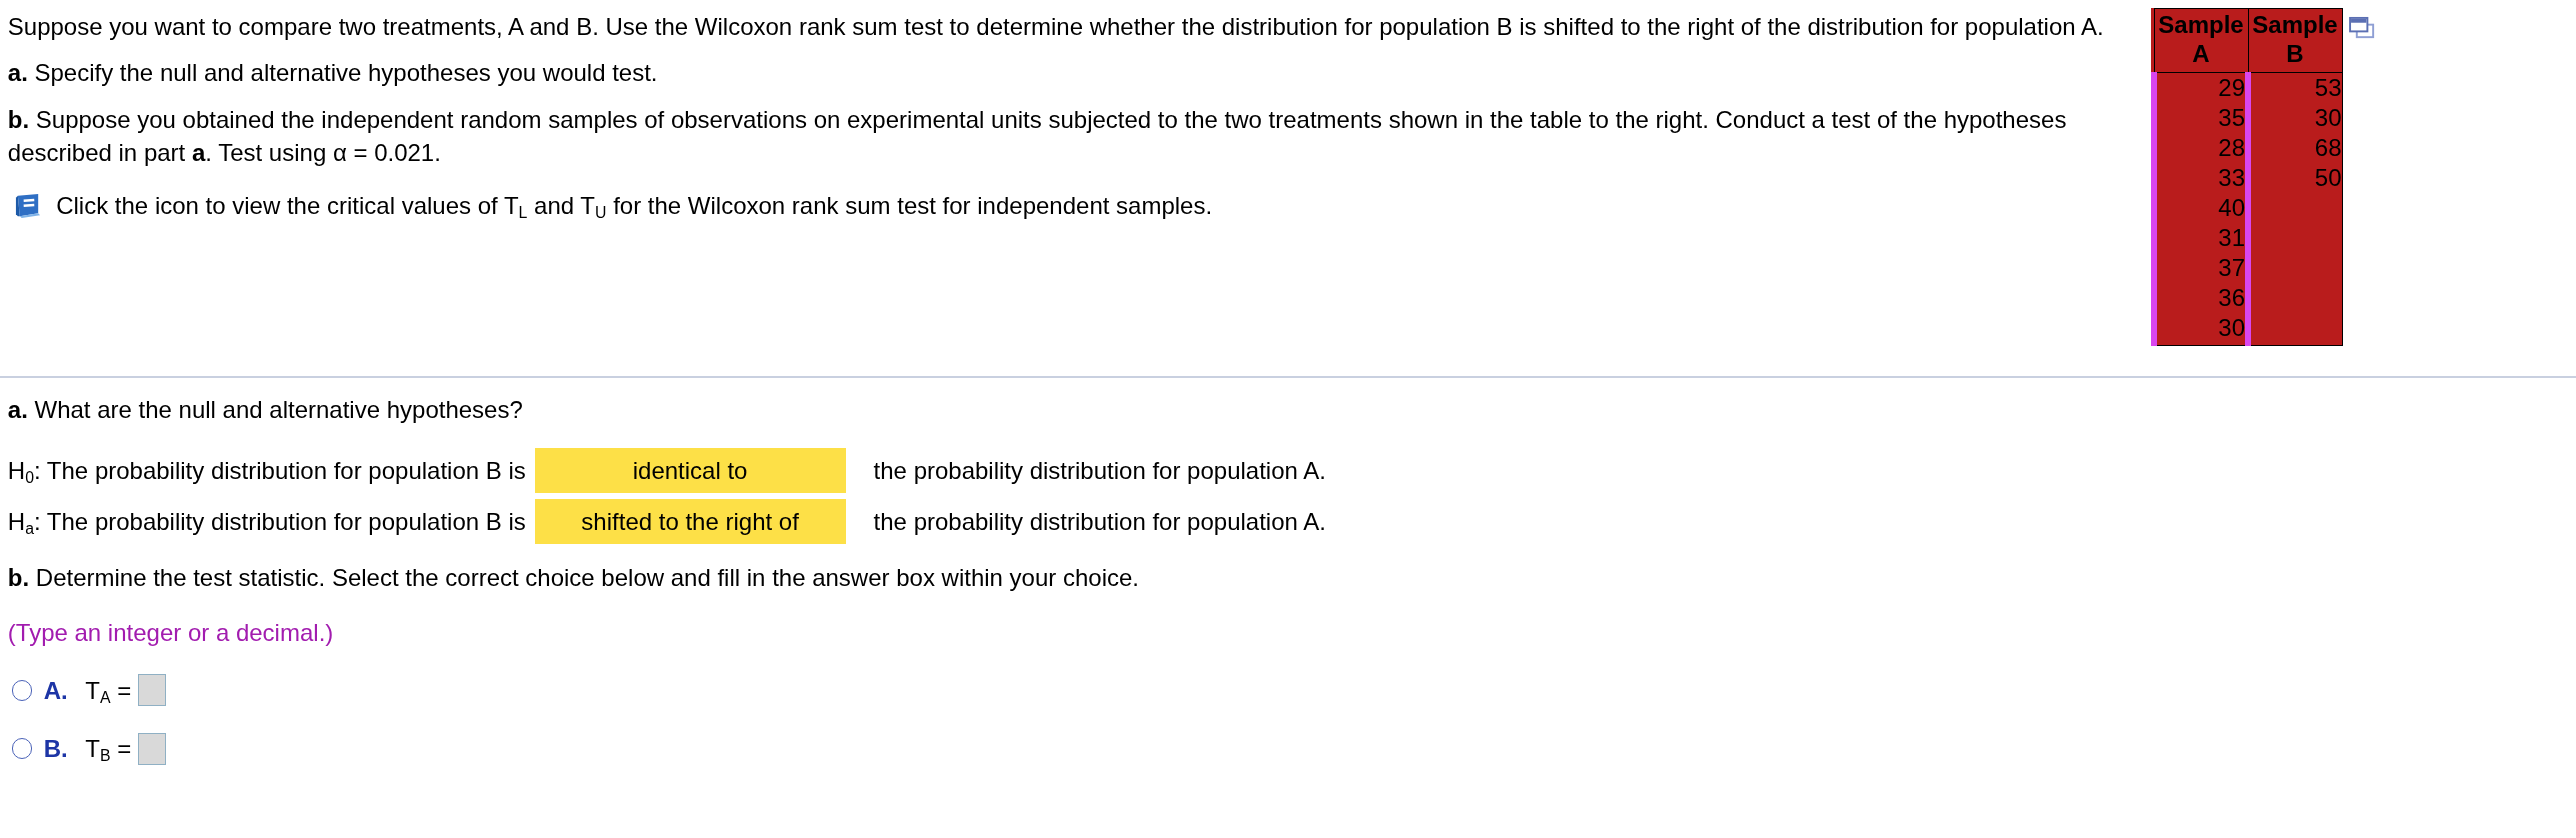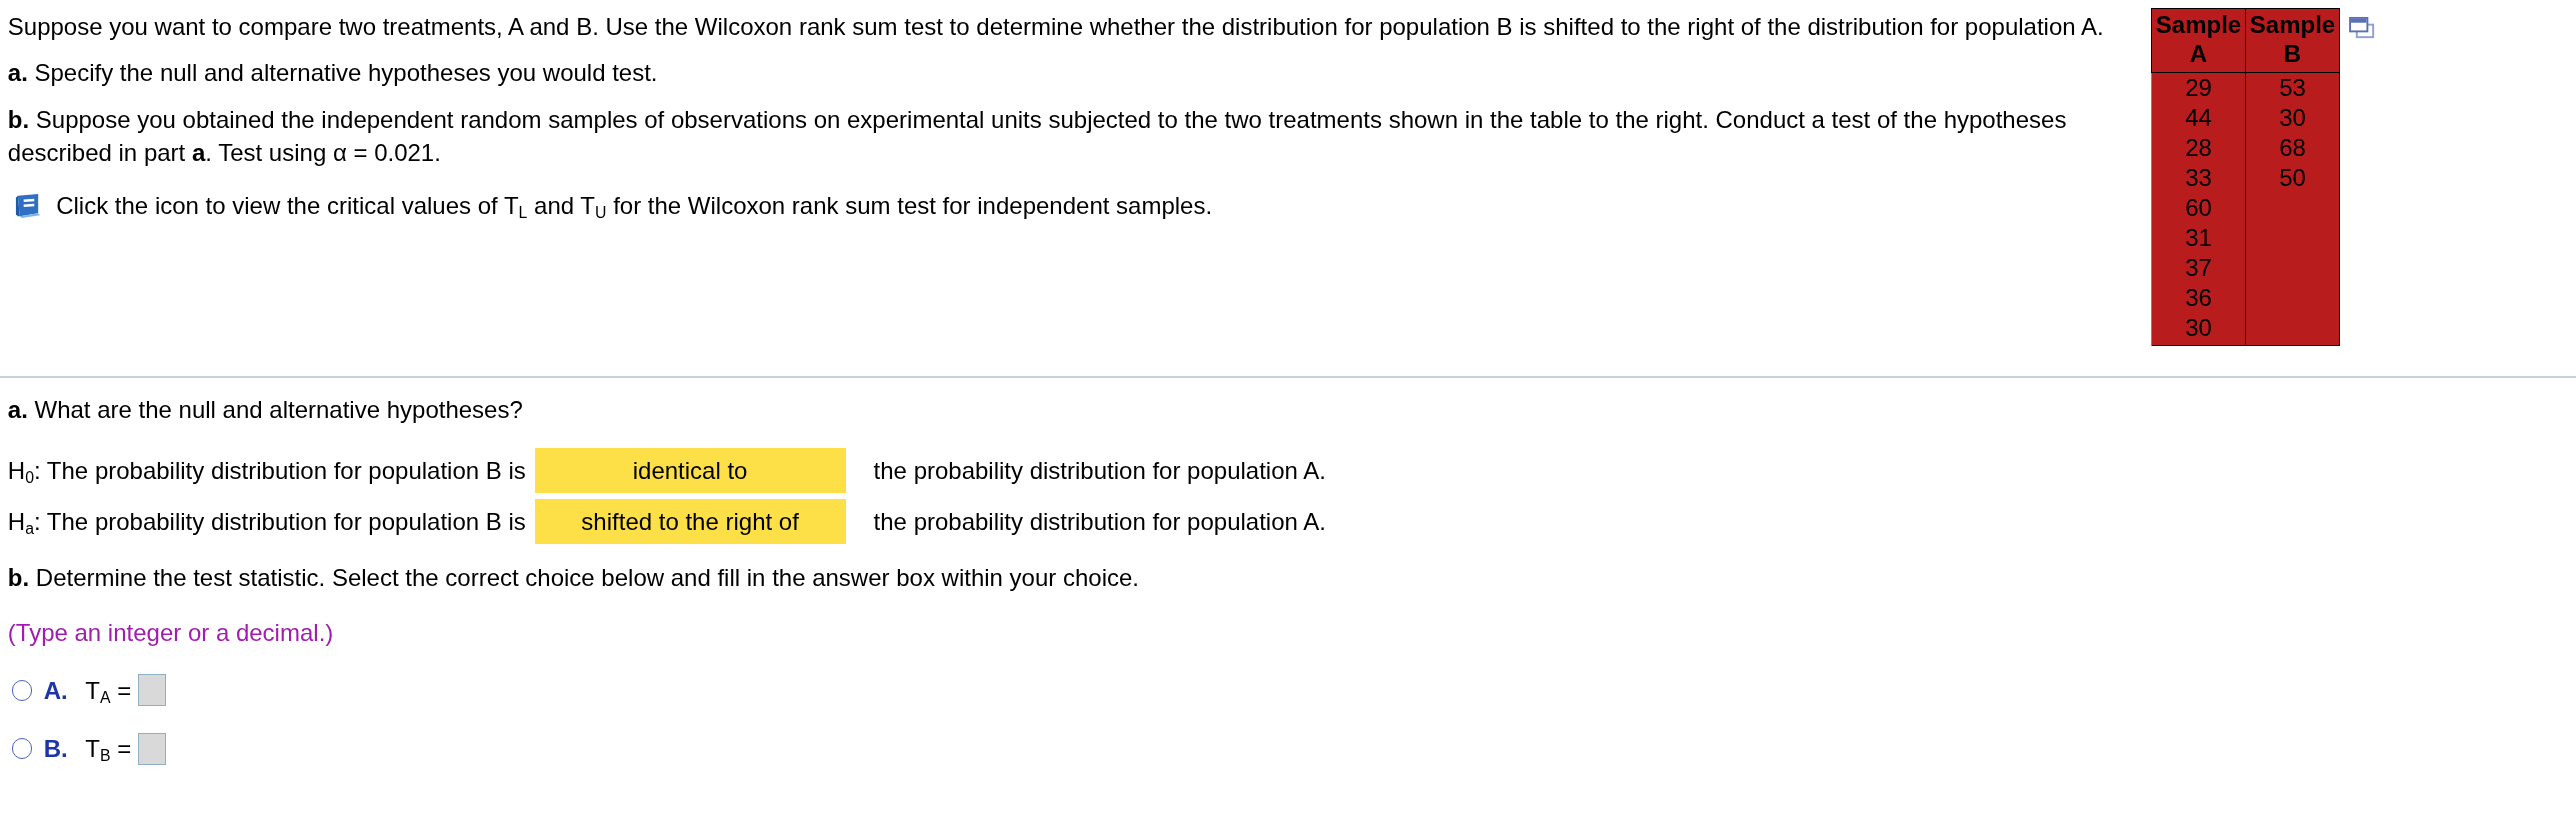--- a/index.html
+++ b/index.html
@@ -77,23 +77,23 @@
     font-weight: bold;
     font-size: 24px;
     text-align: center;
     padding: 1px 2.9px 3.9px 2.9px;
     width: 94px;
     line-height: 1.22;
     vertical-align: top;
   }
   #sample-table th .hdr-l2 { display: block; }
   #sample-table td {
-    border-left: 1px solid #d946ef;
+    border-left: 6px solid #d946ef;
     border-right: 1px solid #000;
-    text-align: center;
+    text-align: right;
     font-size: 24px;
     padding: 0;
     height: 30px;
     line-height: 30px;
     vertical-align: middle;
   }
   #sample-table tr:last-child td { padding-bottom: 1.9px; }
 
   #popout-icon {
     position: absolute;
@@ -214,33 +214,33 @@
           <th><span>Sample</span><span class="hdr-l2">A</span></th>
           <th><span>Sample</span><span class="hdr-l2">B</span></th>
         </tr>
       </thead>
       <tbody>
         <tr>
             <td>29</td>
             <td>53</td>
           </tr>
         <tr>
-            <td>44</td>
+            <td>35</td>
             <td>30</td>
           </tr>
         <tr>
             <td>28</td>
             <td>68</td>
           </tr>
         <tr>
             <td>33</td>
             <td>50</td>
           </tr>
         <tr>
-            <td>60</td>
+            <td>40</td>
             <td></td>
           </tr>
         <tr>
             <td>31</td>
             <td></td>
           </tr>
         <tr>
             <td>37</td>
             <td></td>
           </tr>

